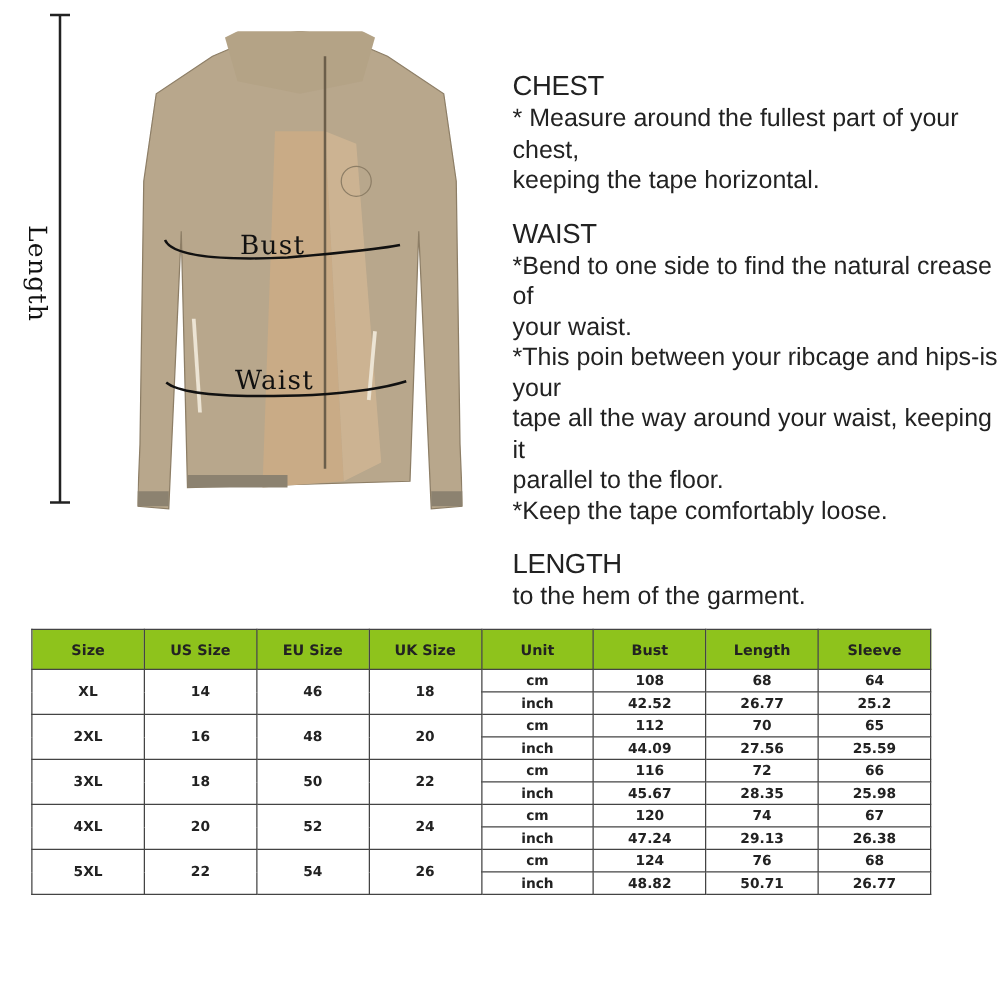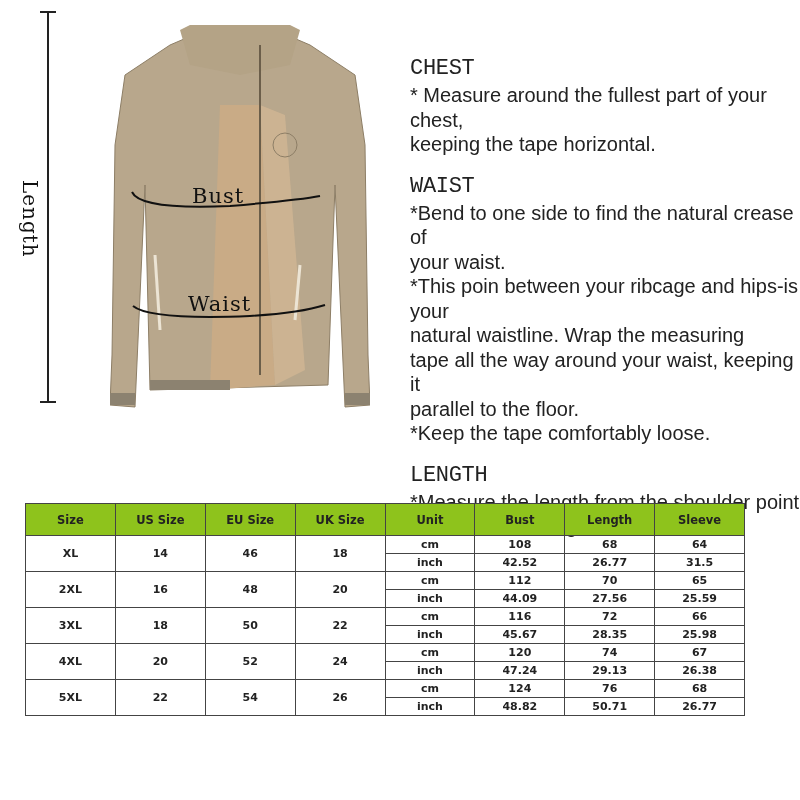--- a/index.html
+++ b/index.html
@@ -7,21 +7,21 @@
   .figure{position:absolute;left:0;top:0;width:400px;height:470px;}
   .ruler{position:absolute;left:47px;top:12px;width:2px;height:390px;background:#222;}
   .ruler-cap{position:absolute;left:40px;width:16px;height:2px;background:#222;}
   .length-label{position:absolute;left:14px;top:180px;font-family:"DejaVu Serif","Liberation Serif",serif;font-size:20px;color:#111;transform:rotate(90deg);transform-origin:left top;left:42px;letter-spacing:1px;}
   .jacket{position:absolute;left:110px;top:25px;width:260px;height:400px;}
   .bust-label,.waist-label{position:absolute;font-family:"DejaVu Serif","Liberation Serif",serif;font-size:21px;color:#111;letter-spacing:1px;}
   .bust-label{left:192px;top:184px;}
   .waist-label{left:188px;top:292px;}
   .guide{position:absolute;left:0;top:0;}
   .text-panel{position:absolute;left:410px;top:55px;width:390px;color:#222;}
-  .section-title{font-size:22px;font-family:Liberation Mono, monospace;margin:0;line-height:28px;letter-spacing:-0.3px;}
+  .section-title{font-size:22px;font-family:Liberation Sans, sans-serif;margin:0;line-height:28px;letter-spacing:-0.3px;}
   .section-line{font-size:20px;font-family:"Liberation Sans",sans-serif;line-height:24.5px;margin:0;}
   .sec{margin-bottom:16px;}
   table.size-table{position:absolute;left:25px;top:503px;width:720px;border-collapse:collapse;table-layout:fixed;font-family:"DejaVu Sans","Liberation Sans",sans-serif;font-weight:bold;font-size:11px;color:#222;}
   .size-table th{background:#8ec31c;height:29px;border:1.5px solid #444;font-size:11.5px;}
   .size-table td{border:1.5px solid #444;text-align:center;height:16.5px;padding:0;}
   .size-table td.span{height:35px;text-align:center;}
 </style>
 </head>
 <body>
 
@@ -64,28 +64,26 @@
   <div class="sec">
     <p class="section-title">CHEST</p>
     <p class="section-line">* Measure around the fullest part of your chest,</p>
     <p class="section-line">keeping the tape horizontal.</p>
   </div>
   <div class="sec">
     <p class="section-title">WAIST</p>
     <p class="section-line">*Bend to one side to find the natural crease of</p>
     <p class="section-line">your waist.</p>
     <p class="section-line">*This poin between your ribcage and hips-is your</p>
-    <p class="section-line">natural waistline. Wrap the measuring</p>
     <p class="section-line">tape all the way around your waist, keeping it</p>
     <p class="section-line">parallel to the floor.</p>
     <p class="section-line">*Keep the tape comfortably loose.</p>
   </div>
   <div class="sec">
     <p class="section-title">LENGTH</p>
-    <p class="section-line">*Measure the length from the shoulder point</p>
     <p class="section-line">to the hem of the garment.</p>
   </div>
 </div>
 
 <table class="size-table">
   <thead>
     <tr>
       <th>Size</th>
       <th>US Size</th>
       <th>EU Size</th>
@@ -105,21 +103,21 @@
       <td rowspan="2">18</td>
       <td>cm</td>
       <td>108</td>
       <td>68</td>
       <td>64</td>
     </tr>
     <tr>
       <td>inch</td>
       <td>42.52</td>
       <td>26.77</td>
-      <td>31.5</td>
+      <td>25.2</td>
     </tr>
 
     <tr>
       <td rowspan="2" class="span">2XL</td>
       <td rowspan="2">16</td>
       <td rowspan="2">48</td>
       <td rowspan="2">20</td>
       <td>cm</td>
       <td>112</td>
       <td>70</td>

